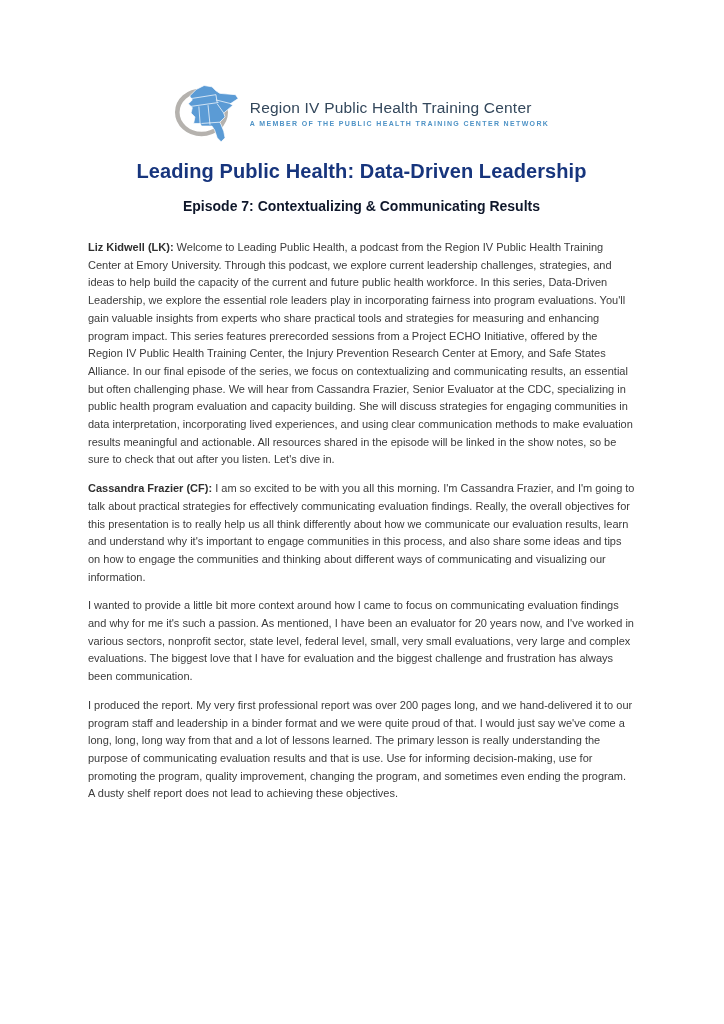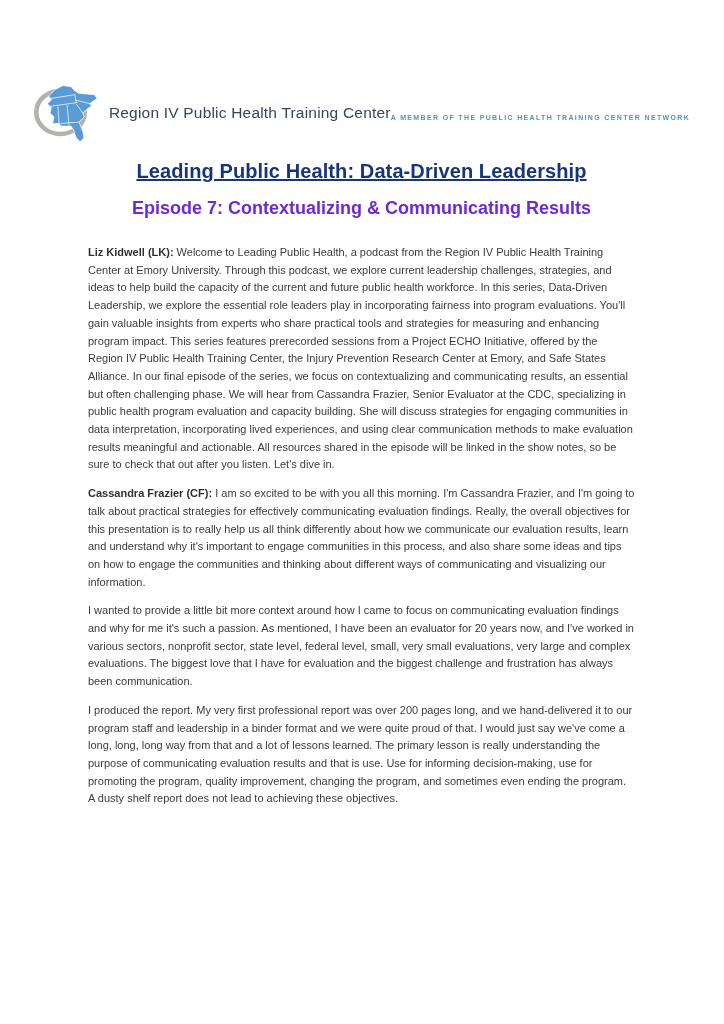--- a/index.html
+++ b/index.html
@@ -29,21 +29,22 @@
   }
   .logo-icon {
     width: 72px;
     height: 66px;
     flex: 0 0 auto;
     display: inline-block;
   }
   .logo-icon svg { width: 100%; height: 100%; display: block; }
   .logo-textblock {
     display: flex;
-    align-items: flex-end;
+    flex-direction: column;
+    align-items: flex-start;
     line-height: 1.1;
   }
   .logo-name {
     font-size: 15.5px;
     letter-spacing: 0.2px;
     color: var(--logo-text, #33475b);
     white-space: nowrap;
   }
   .logo-tagline {
     margin-top: 4px;
@@ -54,28 +55,27 @@
     white-space: nowrap;
   }
   
   .doc-title {
     margin: 14px 0 0 0;
     text-align: center;
     font-size: 20px;
     font-weight: bold;
     color: var(--title-blue, #17357d);
     letter-spacing: 0.1px;
-    text-decoration: underline;
   }
   .doc-subtitle {
     margin: 15px 0 0 0;
     text-align: center;
-    font-size: 18px;
+    font-size: 14px;
     font-weight: bold;
-    color: #6d28d9;
+    color: #0f172a;
   }
   
   .transcript {
     margin-top: 25px;
   }
   .transcript p {
     margin: 0 0 11px 0;
     font-size: 11px;
     line-height: 17.7px;
     color: var(--body-text, #3b3b3b);

